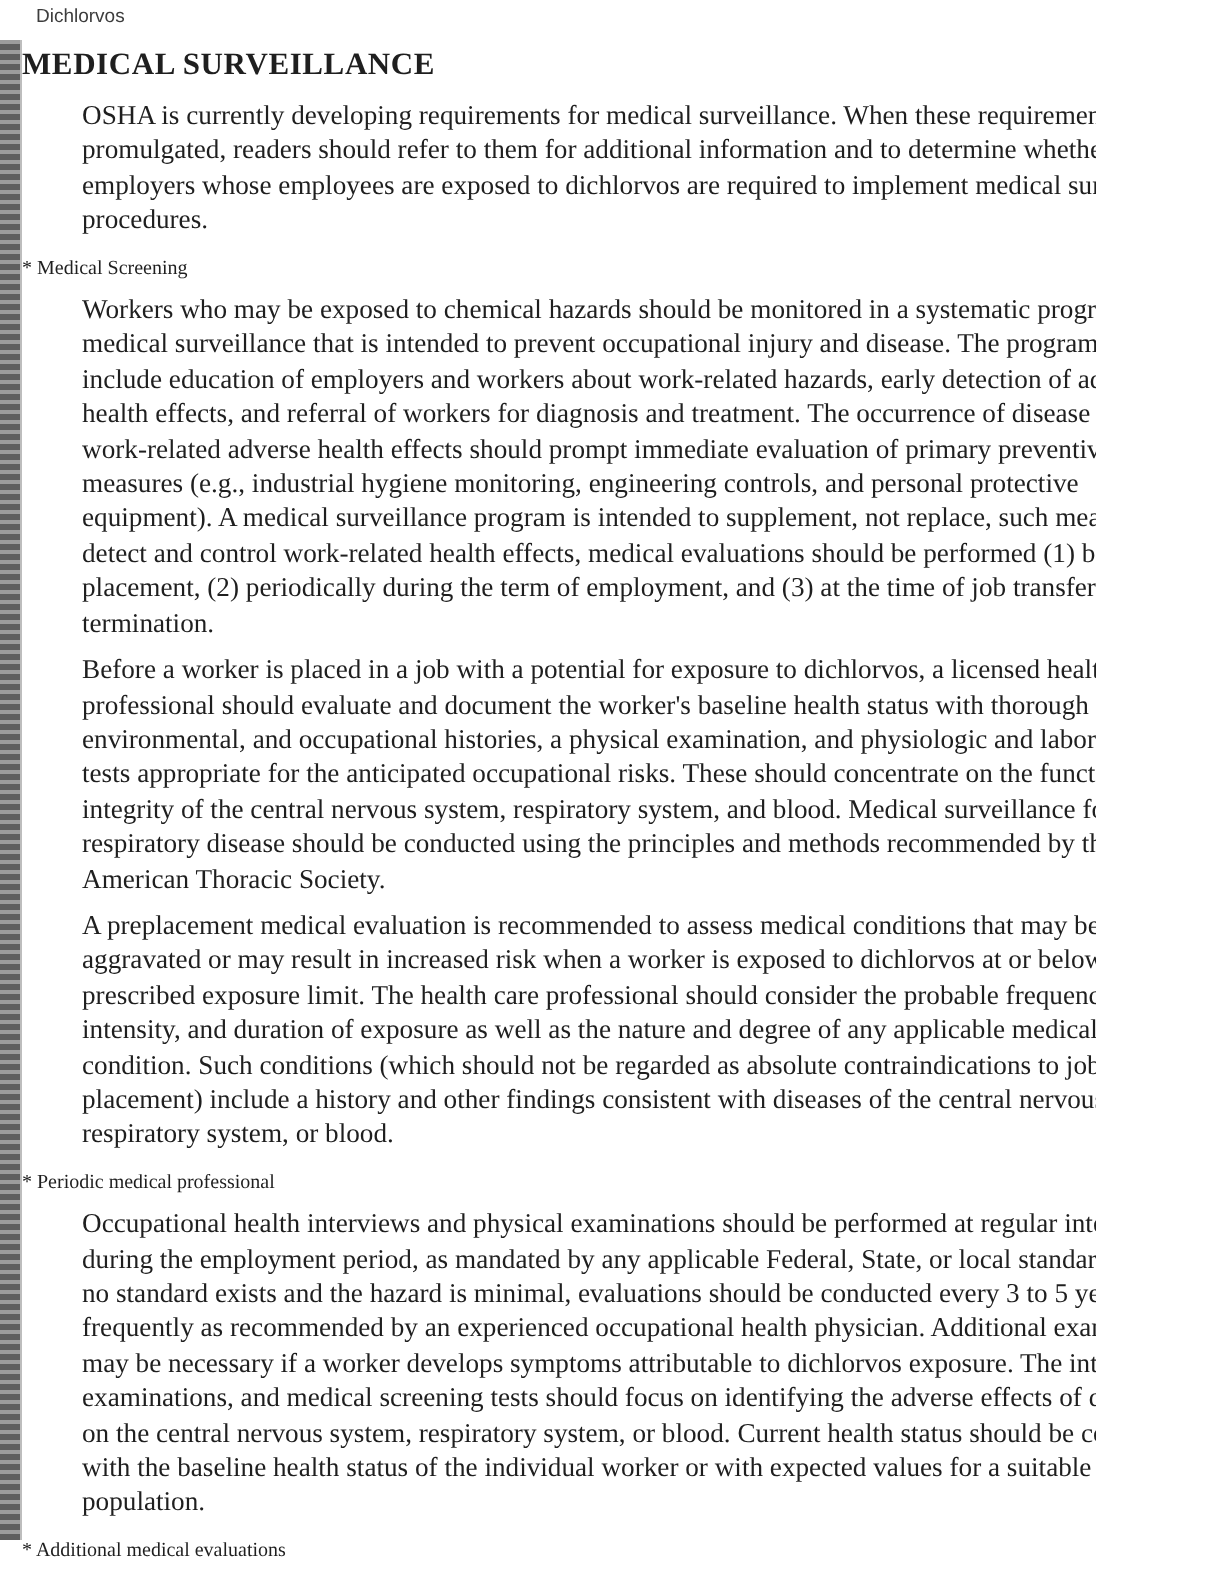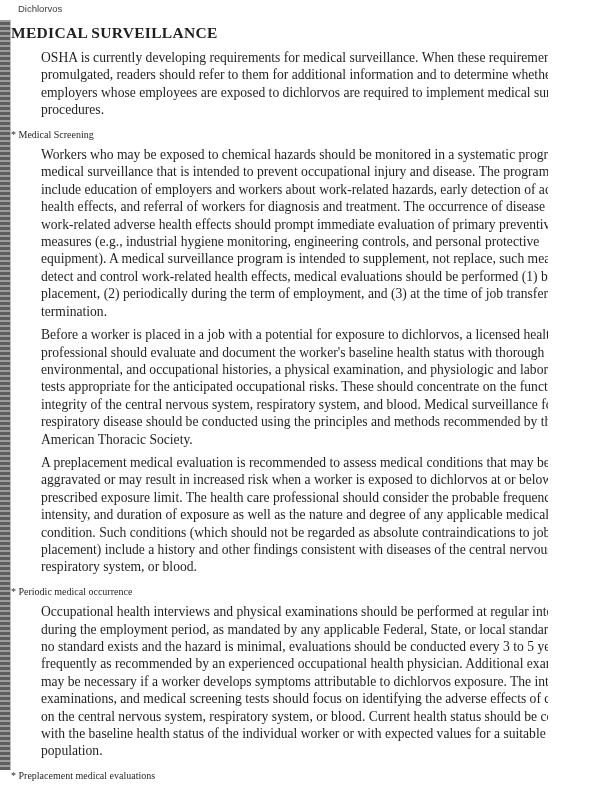--- a/index.html
+++ b/index.html
@@ -86,22 +86,22 @@
     <h1 class="doc-title">MEDICAL SURVEILLANCE</h1>
 
     <p class="para">OSHA is currently developing requirements for medical surveillance. When these requirements are promulgated, readers should refer to them for additional information and to determine whether employers whose employees are exposed to dichlorvos are required to implement medical surveillance procedures.</p>
 
     <p class="section-heading">* Medical Screening</p>
     <p class="para">Workers who may be exposed to chemical hazards should be monitored in a systematic program of medical surveillance that is intended to prevent occupational injury and disease. The program should include education of employers and workers about work-related hazards, early detection of adverse health effects, and referral of workers for diagnosis and treatment. The occurrence of disease or other work-related adverse health effects should prompt immediate evaluation of primary preventive measures (e.g., industrial hygiene monitoring, engineering controls, and personal protective equipment). A medical surveillance program is intended to supplement, not replace, such measures. To detect and control work-related health effects, medical evaluations should be performed (1) before job placement, (2) periodically during the term of employment, and (3) at the time of job transfer or termination.</p>
 
     <p class="para">Before a worker is placed in a job with a potential for exposure to dichlorvos, a licensed health care professional should evaluate and document the worker's baseline health status with thorough medical, environmental, and occupational histories, a physical examination, and physiologic and laboratory tests appropriate for the anticipated occupational risks. These should concentrate on the function and integrity of the central nervous system, respiratory system, and blood. Medical surveillance for respiratory disease should be conducted using the principles and methods recommended by the American Thoracic Society.</p>
     <p class="para">A preplacement medical evaluation is recommended to assess medical conditions that may be aggravated or may result in increased risk when a worker is exposed to dichlorvos at or below the prescribed exposure limit. The health care professional should consider the probable frequency, intensity, and duration of exposure as well as the nature and degree of any applicable medical condition. Such conditions (which should not be regarded as absolute contraindications to job placement) include a history and other findings consistent with diseases of the central nervous system, respiratory system, or blood.</p>
 
-    <p class="section-heading">* Periodic medical occurrence</p>
+    <p class="section-heading">* Periodic medical professional</p>
     <p class="para">Occupational health interviews and physical examinations should be performed at regular intervals during the employment period, as mandated by any applicable Federal, State, or local standard. Where no standard exists and the hazard is minimal, evaluations should be conducted every 3 to 5 years or as frequently as recommended by an experienced occupational health physician. Additional examinations may be necessary if a worker develops symptoms attributable to dichlorvos exposure. The interviews, examinations, and medical screening tests should focus on identifying the adverse effects of dichlorvos on the central nervous system, respiratory system, or blood. Current health status should be compared with the baseline health status of the individual worker or with expected values for a suitable reference population.</p>
 
-    <p class="section-heading">* Preplacement medical evaluations</p>
+    <p class="section-heading">* Additional medical evaluations</p>
 
   </div>
 
   <div class="page-footer">http://www.osha-slc.gov/SLTC/healthguidelines/dichlorvos/recognition.html (6 of 12) [9/19/2000 3:23:48 PM]</div>
 
 </div>
 
 </body></html>

